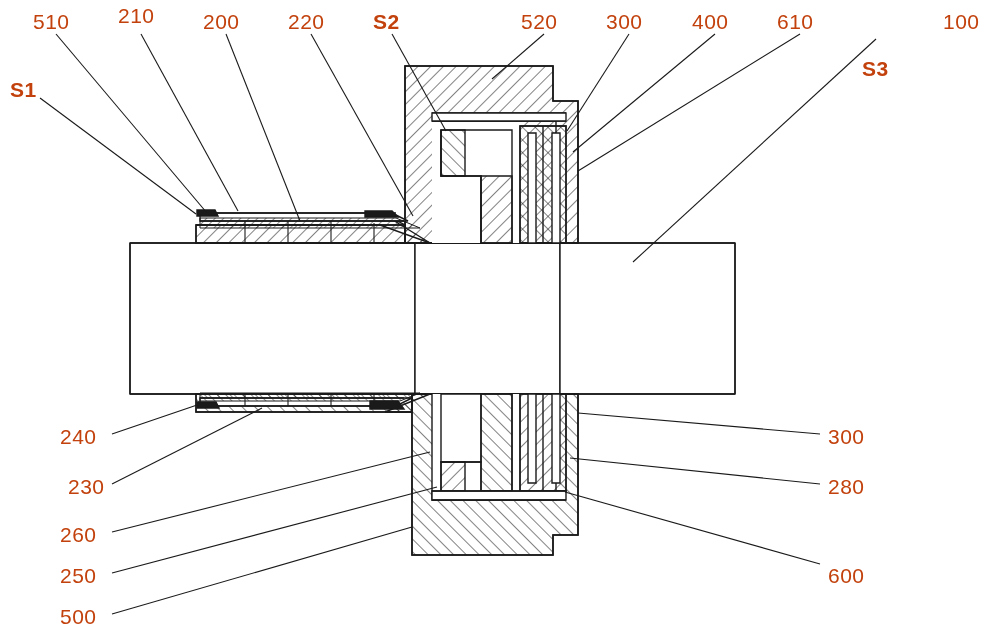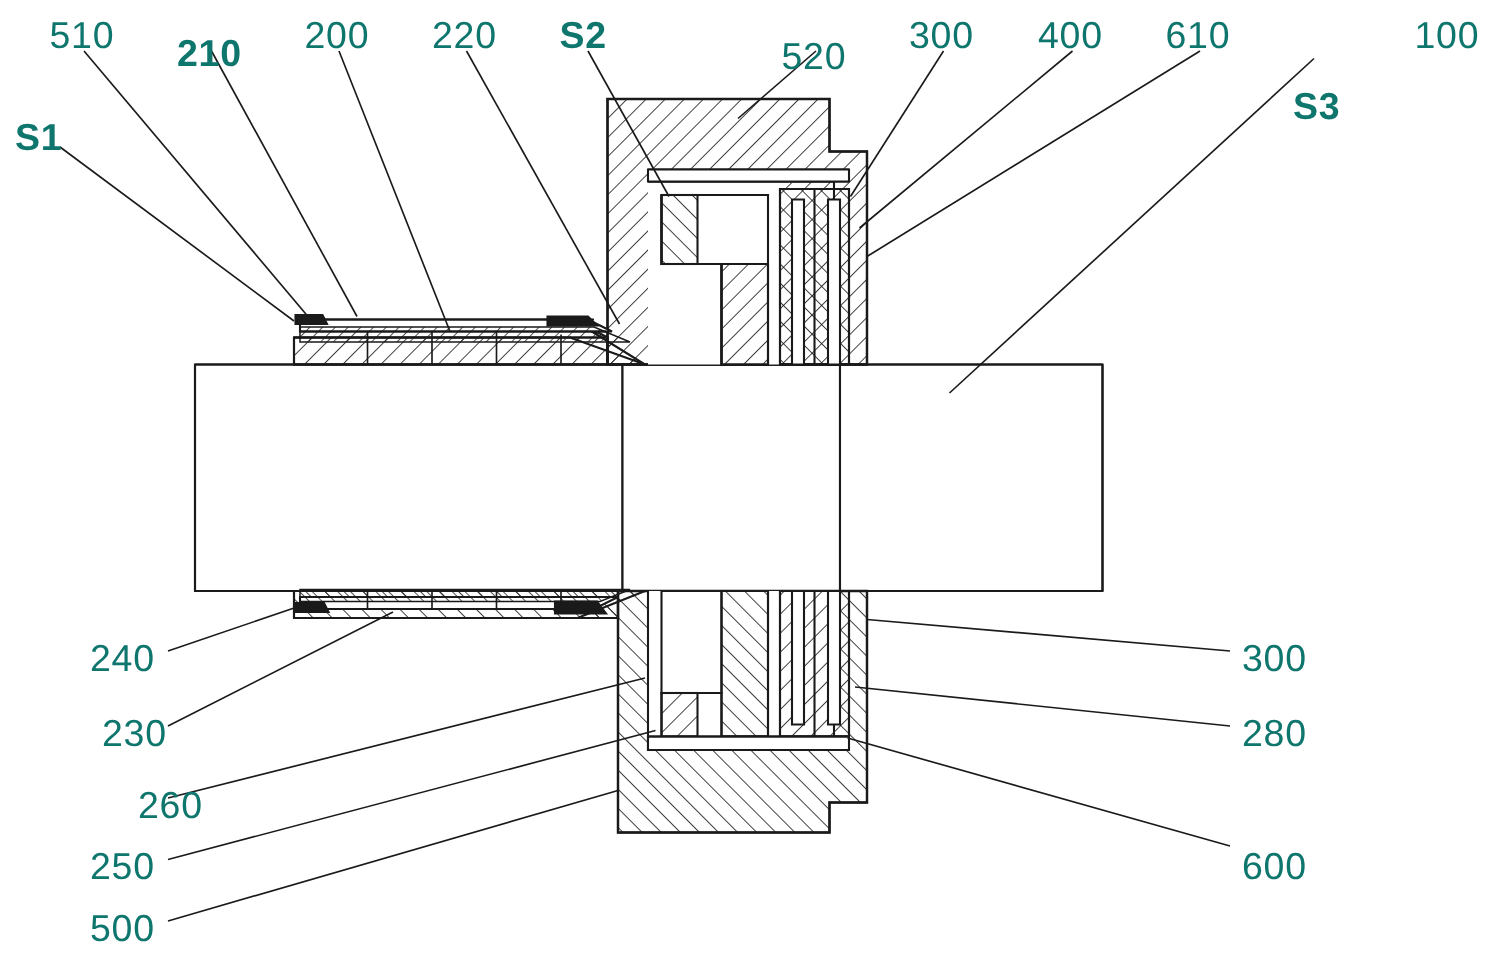--- a/index.html
+++ b/index.html
@@ -20,22 +20,22 @@
   #figure-svg {
     position: absolute;
     left: 0;
     top: 0;
     width: 1000px;
     height: 637px;
   }
   .lbl {
     position: absolute;
     font-family: "Liberation Sans", sans-serif;
-    font-size: 25px;
-    color: #0f766e;
+    font-size: 21px;
+    color: #c2410c;
     white-space: nowrap;
     letter-spacing: 0.5px;
   }
   .lbl.bold {
     font-weight: bold;
   }
 </style>
 </head>
 <body>
 
@@ -205,34 +205,34 @@
         <line x1="820" y1="434" x2="578" y2="413"></line>
         <line x1="820" y1="484" x2="570" y2="458"></line>
         <line x1="820" y1="564" x2="565" y2="492"></line>
       </g>
 
     </g>
   </svg>
 
   <div id="labels-layer">
       <div class="lbl" style="left: 33px; top: 10px;">510</div>
-      <div class="lbl" style="left: 118px; top: 22px; font-weight: bold;">210</div>
+      <div class="lbl" style="left: 118px; top: 4px;">210</div>
       <div class="lbl" style="left: 203px; top: 10px;">200</div>
       <div class="lbl" style="left: 288px; top: 10px;">220</div>
       <div class="lbl bold" style="left: 373px; top: 10px;">S2</div>
-      <div class="lbl" style="left: 521px; top: 24px; text-align: center;">520</div>
+      <div class="lbl" style="left: 521px; top: 10px; text-align: center;">520</div>
       <div class="lbl" style="left: 606px; top: 10px;">300</div>
       <div class="lbl" style="left: 692px; top: 10px;">400</div>
       <div class="lbl" style="left: 777px; top: 10px;">610</div>
       <div class="lbl bold" style="left: 862px; top: 15px; margin-top: 42px;">S3</div>
       <div class="lbl" style="left: 943px; top: 10px;">100</div>
       <div class="lbl bold" style="left: 10px; top: 78px;">S1</div>
       <div class="lbl" style="left: 60px; top: 425px;">240</div>
       <div class="lbl" style="left: 68px; top: 475px;">230</div>
-      <div class="lbl" style="left: 60px; top: 523px; margin-left: 32px;">260</div>
+      <div class="lbl" style="left: 60px; top: 523px;">260</div>
       <div class="lbl" style="left: 60px; top: 564px;">250</div>
       <div class="lbl" style="left: 60px; top: 605px;">500</div>
       <div class="lbl" style="left: 828px; top: 425px;">300</div>
       <div class="lbl" style="left: 828px; top: 475px;">280</div>
       <div class="lbl" style="left: 828px; top: 564px;">600</div>
     </div>
 
 </div>
 
 </body></html>

